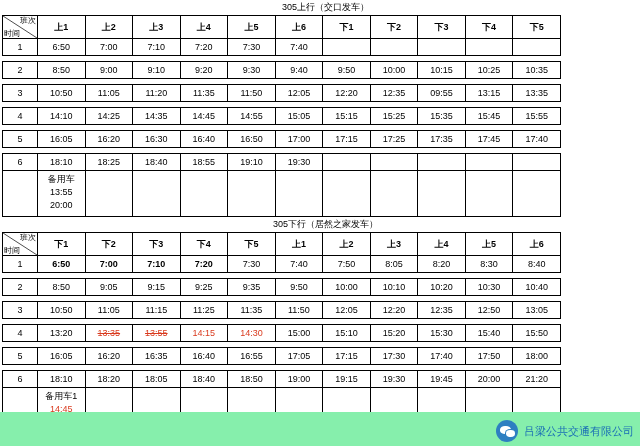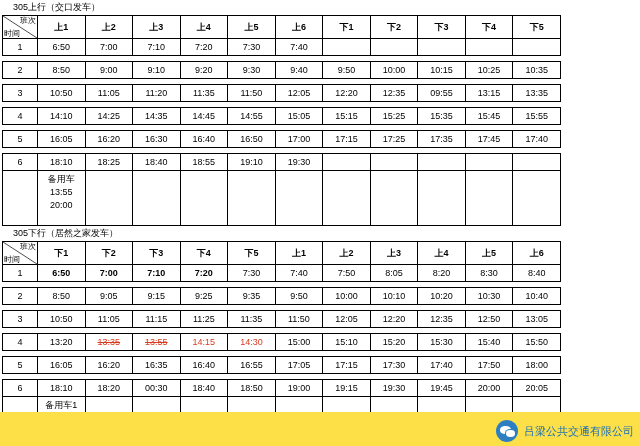--- a/index.html
+++ b/index.html
@@ -8,21 +8,21 @@
     font-family:"Liberation Sans", sans-serif;
     color:#000;
     overflow:hidden;
   }
   .page{position:relative;width:640px;height:446px;}
   .title{
     text-align:center;font-size:15px;font-weight:bold;
     padding-top:4px;padding-bottom:3px;letter-spacing:0.5px;
   }
   .section-label{
-    font-size:9px;padding:1px 2px 1px 13px;font-weight:normal;
+    font-size:9px;padding:1px 2px 1px 13px;font-weight:normal;text-align:center;
   }
   table{
     border-collapse:collapse;width:559px;margin-left:2px;
     table-layout:fixed;
   }
   td{
     border:1px solid #000;
     font-size:9px;
     text-align:center;
     height:16px;
@@ -51,25 +51,25 @@
   }
   .corner-inner .diag{
     position:absolute;left:0;top:0;width:100%;height:100%;
   }
   .bold{font-weight:bold;}
   .red{color:#d93a1e;}
   .strike{text-decoration:line-through;}
   .spare{
     text-align:center;font-size:9px;line-height:13px;
   }
-  .spare-wrap{padding:1px 0 12px 0;}
+  .spare-wrap{padding:1px 0 3px 0;}
   .spare-row td{height:auto;line-height:13px;padding:1px 0;}
   .footer{
     position:absolute;left:0;bottom:0;width:640px;height:34px;
-    background:#fde047;
+    background:#86efac;
   }
   .footer-inner{
     position:absolute;right:6px;bottom:4px;
     display:flex;align-items:center;gap:6px;
   }
   .wechat-badge{
     width:22px;height:22px;border-radius:50%;
     background:#2d7fc1;position:relative;
     display:inline-block;
   }
@@ -350,29 +350,29 @@
       <td>17:50</td>
       <td>18:00</td>
     </tr>
     <tr class="gap-row">
           <td colspan="12"></td>
         </tr>
     <tr>
       <td class="rownum">6</td>
       <td>18:10</td>
       <td>18:20</td>
-      <td>00:30</td>
+      <td>18:05</td>
       <td>18:40</td>
       <td>18:50</td>
       <td>19:00</td>
       <td>19:15</td>
       <td>19:30</td>
       <td>19:45</td>
       <td>20:00</td>
-      <td>20:05</td>
+      <td>21:20</td>
     </tr>
 
     <tr class="spare-row">
       <td class="rownum"></td>
       <td class="spare">
         <div class="spare-wrap">
           <div>备用车1</div>
           <div class="red">14:45</div>
           <div>20:50</div>
         </div>

